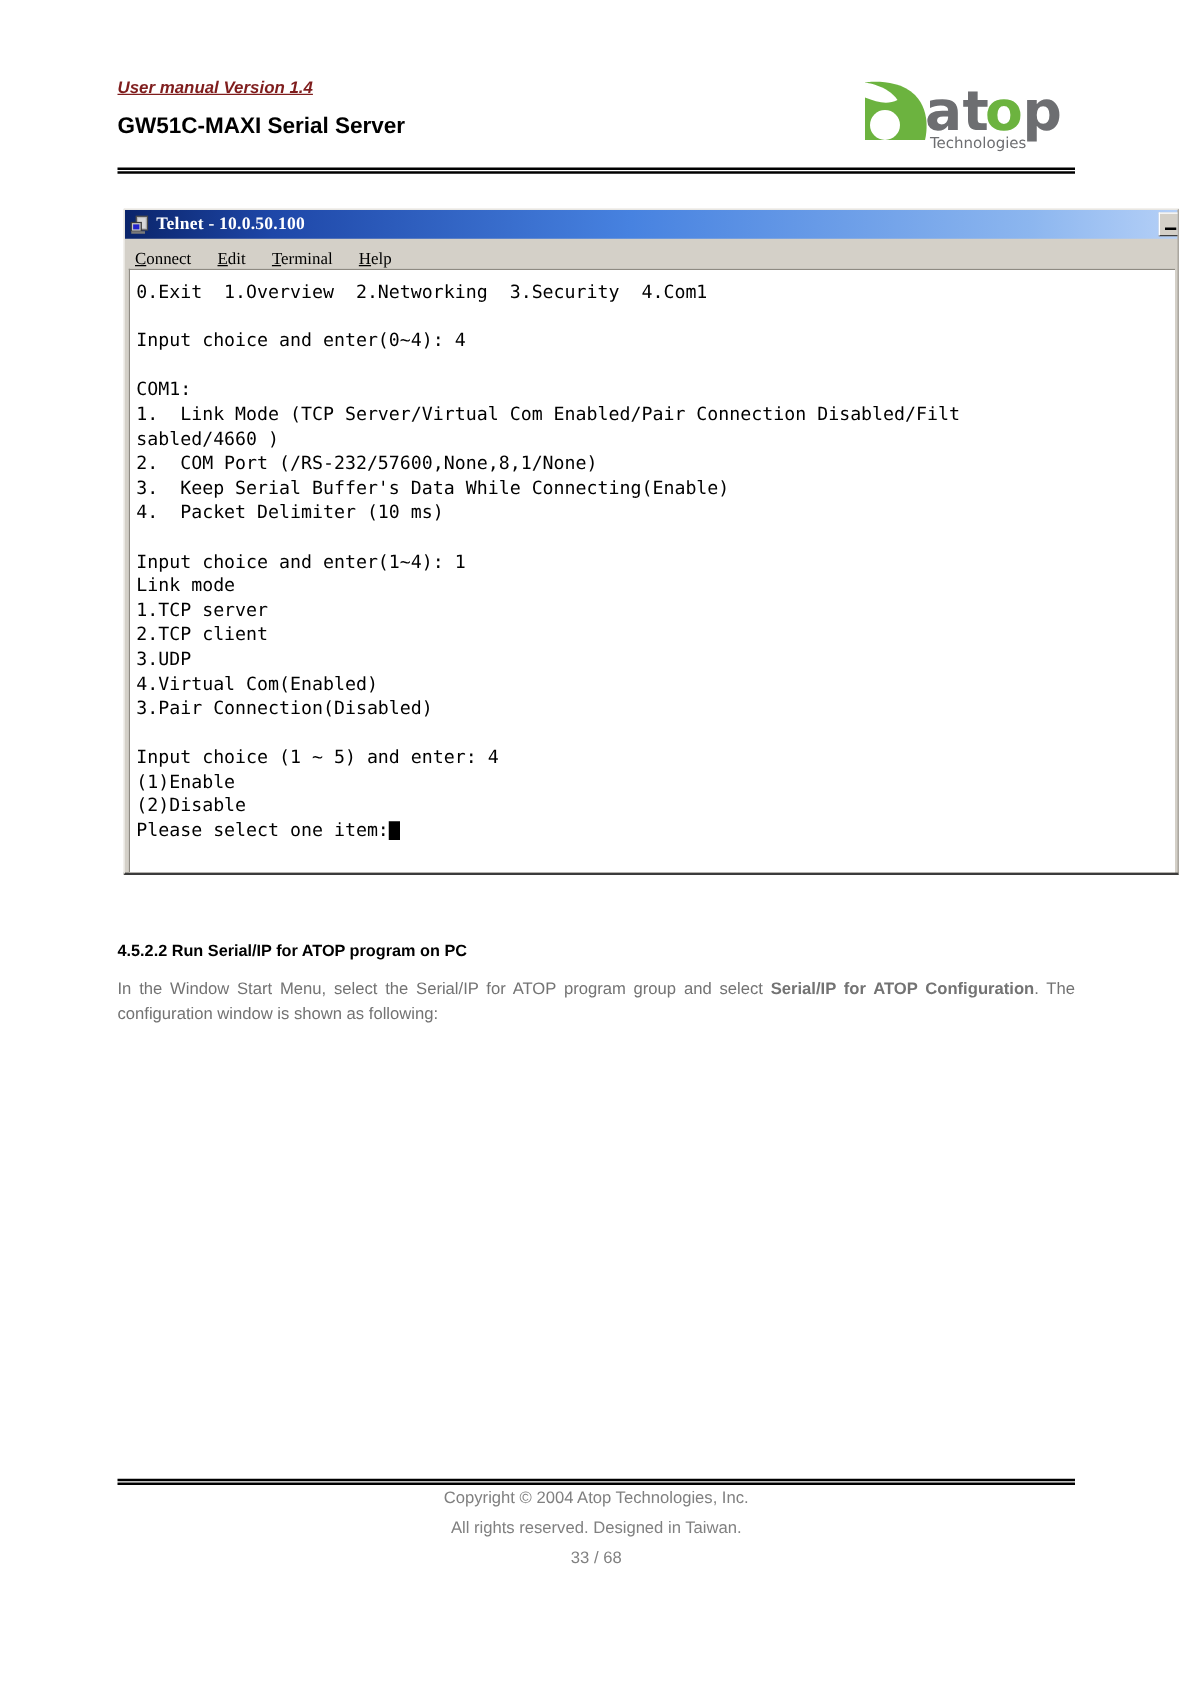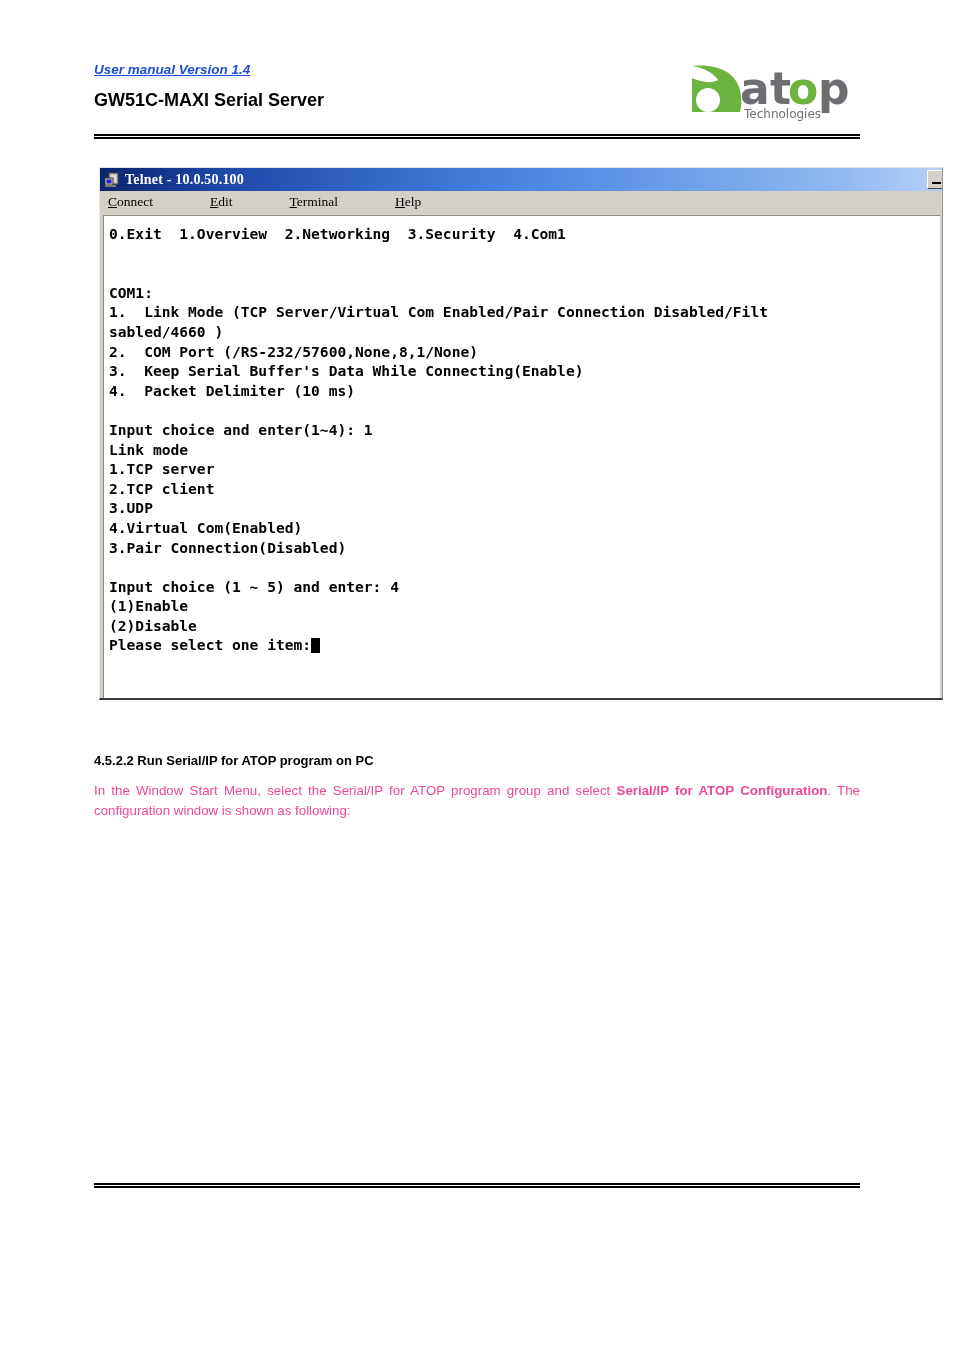--- a/index.html
+++ b/index.html
@@ -33,21 +33,21 @@
   }
   .header-left {
     position: absolute;
     left: 0;
     top: 0;
   }
   .doc-version {
     font-size: 13.5px;
     font-style: italic;
     font-weight: bold;
-    color: #1d4ed8;
+    color: #7f1d1d;
     text-decoration: underline;
     letter-spacing: 0px;
     white-space: nowrap;
     margin: 0;
     padding: 0;
   }
   .doc-title {
     margin-top: 13px;
     font-size: 18px;
     font-weight: bold;
@@ -139,24 +139,23 @@
     bottom: 4px;
     width: 9px;
     height: 2px;
     background: #000;
   }
 
   .menubar {
     height: 22px;
     background: #d4d0c8;
     display: flex;
-    align-items: center;
+    align-items: flex-end;
     padding-left: 8px;
     box-sizing: border-box;
-    gap: 36px;
   }
   .menu-item {
     font-family: "Liberation Serif", serif;
     font-size: 13.5px;
     color: #000;
     margin-right: 21px;
     white-space: nowrap;
     line-height: 1;
   }
   .menu-item .acc {
@@ -175,21 +174,21 @@
     border-top: 1px solid #8e8a82;
     border-left: 1px solid #8e8a82;
     box-sizing: border-box;
     padding: 8px 0 0 5px;
     overflow: hidden;
     position: relative;
   }
   .term-line {
     font-family: "DejaVu Sans Mono", monospace;
     font-size: 14.6px;
-    font-weight: bold;
+    font-weight: normal;
     line-height: 19.6px;
     color: #000000;
     white-space: pre;
     letter-spacing: 0px;
   }
   .term-line.blank { color: transparent; }
   .cursor-block {
     display: inline-block;
     width: 9px;
     height: 15px;
@@ -207,21 +206,21 @@
     font-weight: bold;
     color: #000;
   }
   .body-para {
     position: absolute;
     left: 94px;
     top: 781px;
     width: 766px;
     font-size: 13.3px;
     line-height: 20px;
-    color: #ec4899;
+    color: #737373;
     text-align: justify;
   }
   .body-para b { font-weight: bold; }
 
   
   .footer-rule {
     position: absolute;
     left: 94px;
     top: 1183px;
     width: 766px;
@@ -295,20 +294,21 @@
       <span class="menu-item"><span class="acc">C</span><span>onnect</span></span>
       <span class="menu-item"><span class="acc">E</span><span>dit</span></span>
       <span class="menu-item"><span class="acc">T</span><span>erminal</span></span>
       <span class="menu-item"><span class="acc">H</span><span>elp</span></span>
     </div>
 
     <div class="term-outer">
       <div class="terminal">
         <div class="term-line">0.Exit  1.Overview  2.Networking  3.Security  4.Com1</div>
         <div class="term-line blank">&nbsp;</div>
+        <div class="term-line">Input choice and enter(0~4): 4</div>
         <div class="term-line blank">&nbsp;</div>
         <div class="term-line">COM1:</div>
         <div class="term-line">1.  Link Mode (TCP Server/Virtual Com Enabled/Pair Connection Disabled/Filt</div>
         <div class="term-line">sabled/4660 )</div>
         <div class="term-line">2.  COM Port (/RS-232/57600,None,8,1/None)</div>
         <div class="term-line">3.  Keep Serial Buffer's Data While Connecting(Enable)</div>
         <div class="term-line">4.  Packet Delimiter (10 ms)</div>
         <div class="term-line blank">&nbsp;</div>
         <div class="term-line">Input choice and enter(1~4): 1</div>
         <div class="term-line">Link mode</div>
@@ -323,14 +323,19 @@
         <div class="term-line">(2)Disable</div>
         <div class="term-line"><span>Please select one item:</span><span class="cursor-block"></span></div>
       </div>
     </div>
   </div>
 
   <div class="section-heading">4.5.2.2 Run Serial/IP for ATOP program on PC</div>
   <div class="body-para"><span>In the Window Start Menu, select the Serial/IP for ATOP program group and select </span><b>Serial/IP for ATOP Configuration</b><span>. The configuration window is shown as following:</span></div>
 
   <div class="footer-rule"></div>
+  <div class="footer">
+    <div class="footer-line">Copyright © 2004 Atop Technologies, Inc.</div>
+    <div class="footer-line">All rights reserved. Designed in Taiwan.</div>
+    <div class="footer-line">33 / 68</div>
+  </div>
 
 </div>
 
 </body></html>

